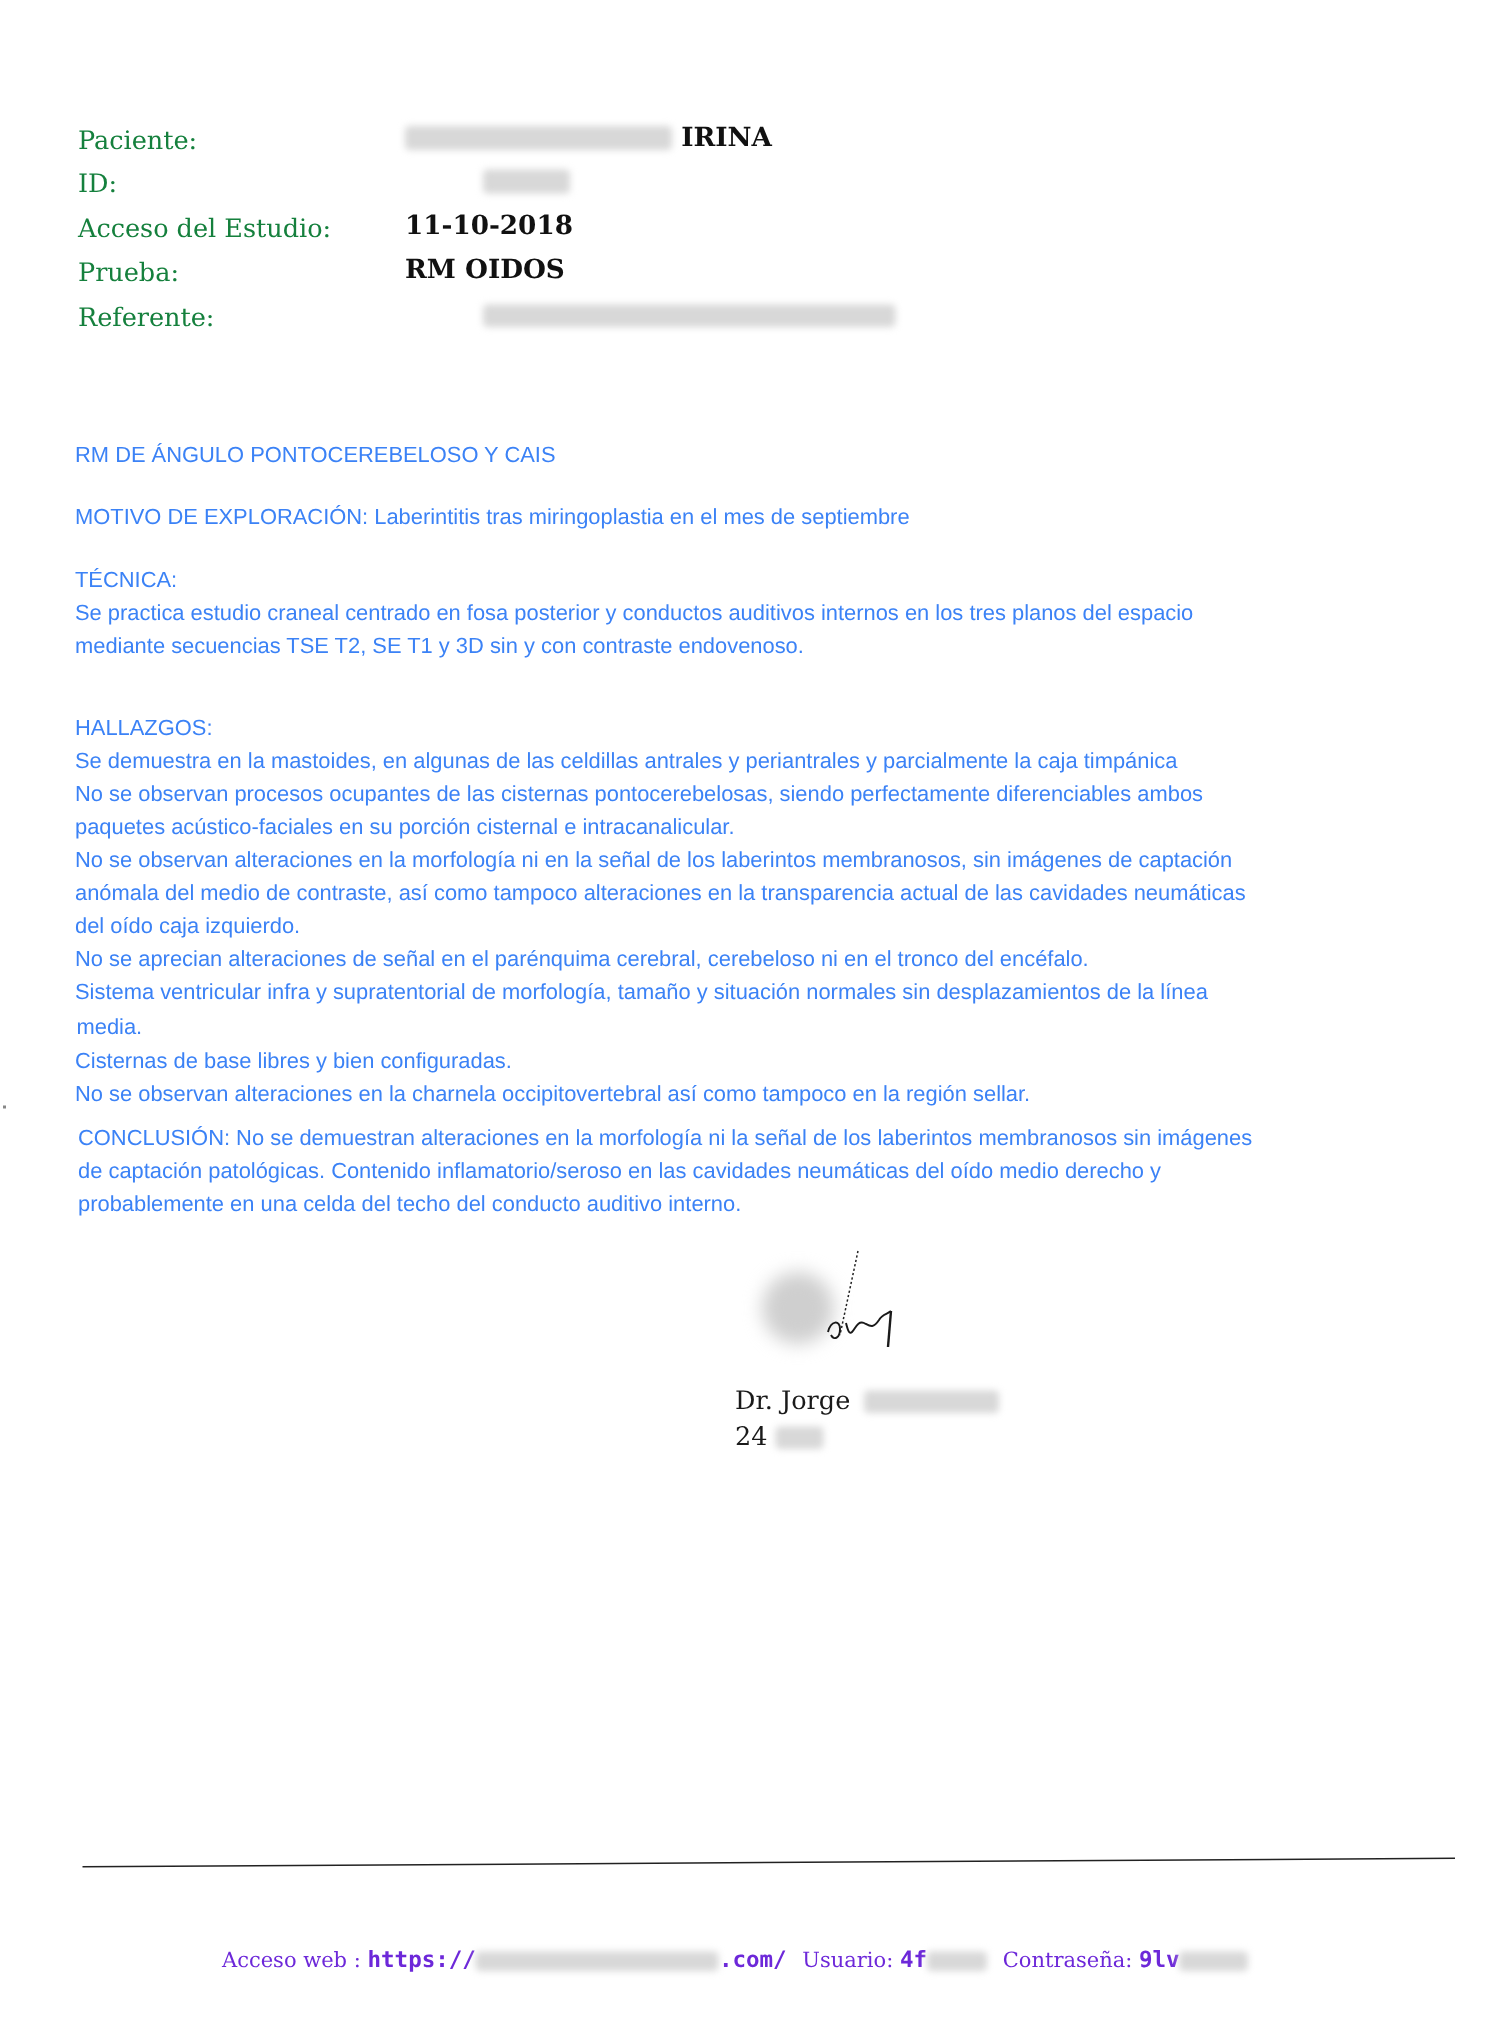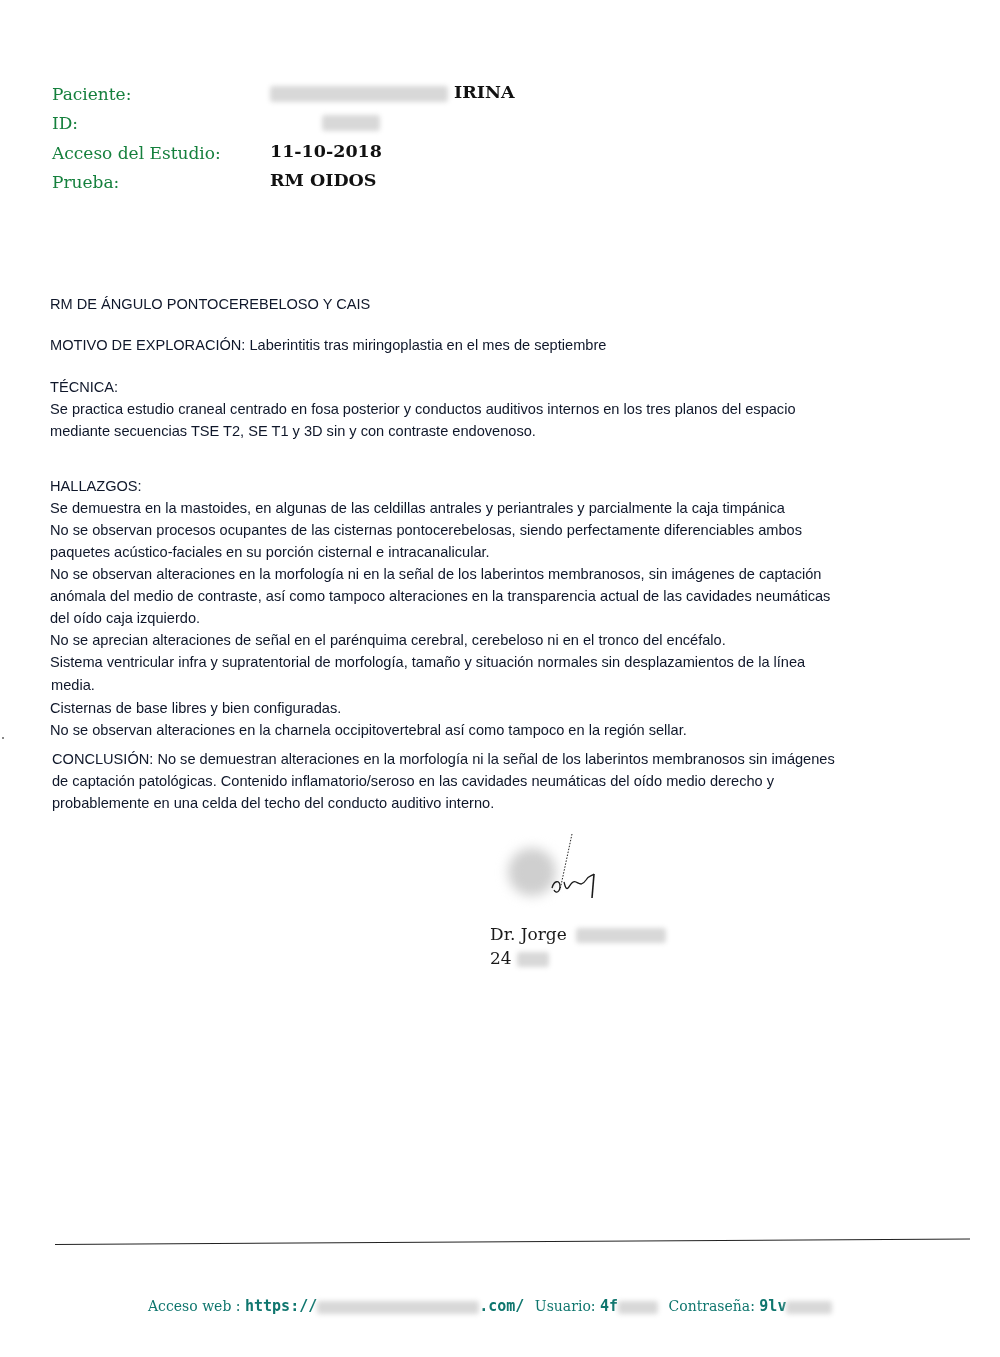--- a/index.html
+++ b/index.html
@@ -8,29 +8,29 @@
     font-family: "DejaVu Serif", "Liberation Serif", serif;
     color: #1a1a1a;
   }
   .page { position: absolute; left: 0; top: 0; width: 1000px; height: 1357px; }
 
   
   .hdr-row { position: absolute; left: 52px; height: 28px; width: 600px; }
   .hdr-label { position: absolute; left: 0; top: 0; font-size: 17px; font-family: "DejaVu Serif", serif; color: #15803d; }
   .hdr-value { position: absolute; left: 218px; top: -2px; font-size: 17.5px; font-weight: bold; font-family: "DejaVu Serif", serif; color: #111; white-space: nowrap; }
   .blur { display: inline-block; background: #d8d8d8; border-radius: 3px; filter: blur(2.5px); vertical-align: middle; }
-  .section { position: absolute; left: 50px; width: 880px; font-family: "Liberation Sans", sans-serif; font-size: 14.6px; line-height: 22px; color: #0f172a; }
+  .section { position: absolute; left: 50px; width: 880px; font-family: "Liberation Sans", sans-serif; font-size: 14.6px; line-height: 22px; color: #3b82f6; }
 
   
   .sig { position: absolute; left: 490px; top: 830px; width: 200px; height: 80px; }
   .doctor { position: absolute; left: 490px; top: 922px; font-family: "DejaVu Serif", serif; font-size: 17px; line-height: 24px; color: #1a1a1a; }
 
   
   .footer-line { position: absolute; left: 55px; top: 1244px; width: 915px; height: 0; border-top: 1.5px solid #222; transform: rotate(-0.35deg); transform-origin: left center; }
-  .footer { position: absolute; left: 148px; top: 1297px; font-family: "DejaVu Serif", serif; font-size: 14px; color: #0f766e; white-space: nowrap; }
+  .footer { position: absolute; left: 148px; top: 1297px; font-family: "DejaVu Serif", serif; font-size: 14px; color: #6d28d9; white-space: nowrap; }
   .footer b { font-family: "DejaVu Sans Mono", monospace; font-size: 15px; font-weight: bold; }
   .margin-dot { position: absolute; left: 2px; top: 737px; width: 2px; height: 2px; background: #888; }
 </style>
 </head>
 <body>
 
 <div class="page">
 
   <div class="hdr-row" style="top:84px;">
     <span class="hdr-label">Paciente:</span>
@@ -45,20 +45,26 @@
       <span class="blur" style="width:58px;height:16px;margin-left:52px;"></span>
     </span>
   </div>
   <div class="hdr-row" style="top:143px;">
     <span class="hdr-label">Acceso del Estudio:</span>
     <span class="hdr-value" style="left:218px;">11-10-2018</span>
   </div>
   <div class="hdr-row" style="top:172px;">
     <span class="hdr-label">Prueba:</span>
     <span class="hdr-value" style="left:218px;">RM OIDOS</span>
+  </div>
+  <div class="hdr-row" style="top:202px;">
+    <span class="hdr-label">Referente:</span>
+    <span class="hdr-value">
+      <span class="blur" style="width:275px;height:15px;margin-left:52px;"></span>
+    </span>
   </div>
 
   <div class="section" style="top:293px;">RM DE ÁNGULO PONTOCEREBELOSO Y CAIS</div>
 
   <div class="section" style="top:334px;">MOTIVO DE EXPLORACIÓN: Laberintitis tras miringoplastia en el mes de septiembre</div>
 
   <div class="section" style="top:376px;">
     <p style="margin:0;">TÉCNICA:</p>
     <p style="margin:0;">Se practica estudio craneal centrado en fosa posterior y conductos auditivos internos en los tres planos del espacio</p>
     <p style="margin:0;">mediante secuencias TSE T2, SE T1 y 3D sin y con contraste endovenoso.</p>

